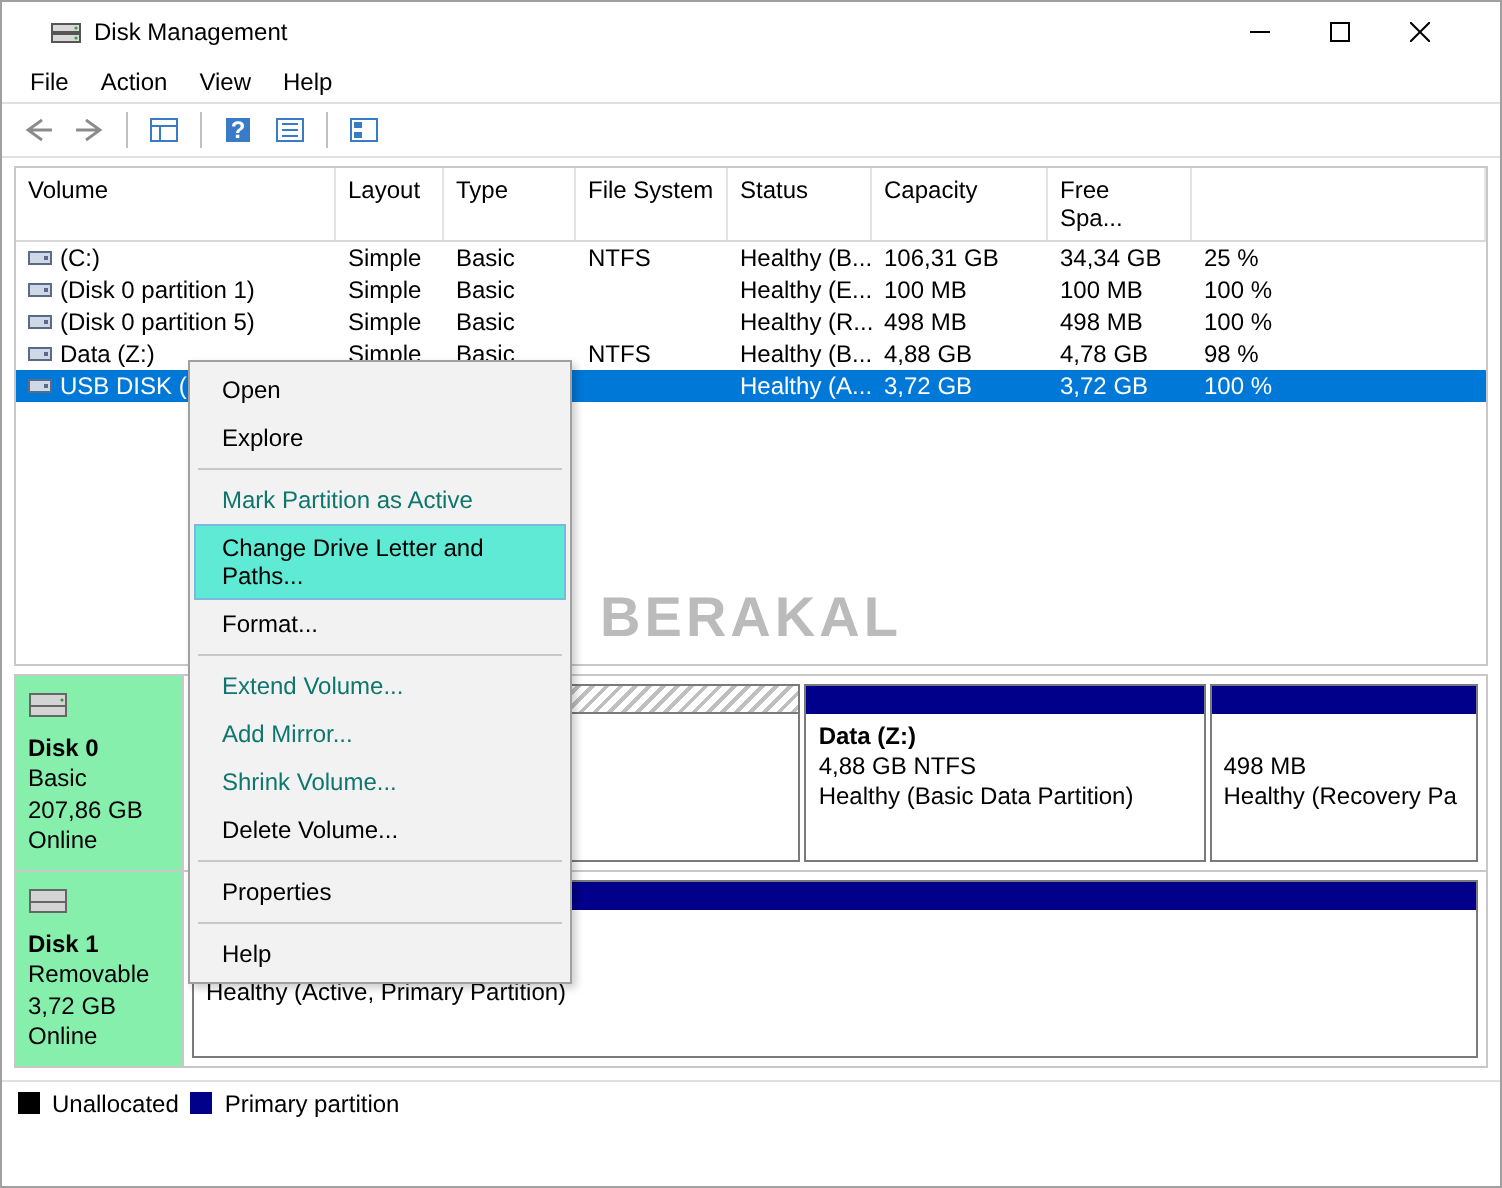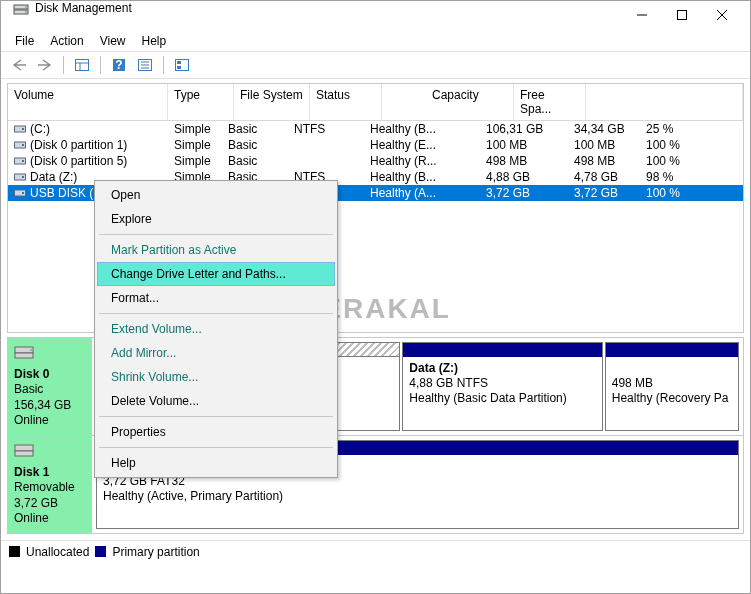--- a/index.html
+++ b/index.html
@@ -1,19 +1,19 @@
 <!DOCTYPE html>
 <html><head>
 <meta charset="utf-8">
 <style>
 * { box-sizing: border-box; margin: 0; padding: 0; font-family: "Segoe UI", Tahoma, sans-serif; font-size: 12px; }
 body { width: 751px; height: 594px; background: #fff; border: 1px solid #a0a0a0; overflow: hidden; position: relative; }
 
 
-.titlebar { height: 30px; display: flex; align-items: flex-start; padding: 0 8px; }
+.titlebar { height: 30px; display: flex; align-items: center; padding: 0 20px; }
 .titlebar .app-icon { width: 16px; height: 16px; margin: 0 6px 0 4px; }
 .titlebar .title { flex: 1; }
 .titlebar .win-btn { width: 40px; height: 28px; display: flex; align-items: center; justify-content: center; }
 .titlebar .win-btn svg { width: 10px; height: 10px; }
 
 
 .menubar { height: 20px; display: flex; align-items: center; padding: 0 6px; gap: 0; }
 .menubar .menu-item { padding: 2px 8px; }
 
 
@@ -25,21 +25,21 @@
 
 .vol-area { border: 1px solid #c8c8c8; margin: 4px 6px 0 6px; height: 250px; overflow: hidden; background: #fff; }
 .vol-header { display: flex; background: #fff; border-bottom: 1px solid #d8d8d8; }
 .vol-header .col { padding: 4px 6px; border-right: 1px solid #e4e4e4; text-align: left; font-weight: 400; background: #fff; }
 .vol-body .row { display: flex; height: 16px; align-items: center; }
 .vol-body .row.sel { background: #0078d7; color: #fff; }
 .vol-body .cell { padding: 1px 6px; white-space: nowrap; overflow: hidden; }
 .drv-icon { width: 12px; height: 10px; display: inline-block; vertical-align: -1px; margin-right: 4px; }
 
 .c0 { width: 160px; } .c1 { width: 54px; } .c2 { width: 66px; } .c3 { width: 76px; }
-.c4 { width: 72px; } .c5 { width: 88px; margin-left: 44px; } .c6 { width: 72px; } .c7 { width: 54px; }
+.c4 { width: 72px; } .c5 { width: 88px; } .c6 { width: 72px; } .c7 { width: 54px; }
 .c8 { flex: 1; }
 
 
 .diskmap { margin: 4px 6px 0 6px; border: 1px solid #c8c8c8; }
 .disk-row { display: flex; border-bottom: 1px solid #c8c8c8; }
 .disk-row:last-child { border-bottom: none; }
 .disk-info { width: 84px; padding: 6px; background: #86efac; border-right: 1px solid #c8c8c8; line-height: 1.3; }
 .disk-info .disk-name { font-weight: 700; }
 .disk-info .disk-ic { width: 20px; height: 16px; margin-bottom: 2px; }
 .parts { flex: 1; display: flex; padding: 4px; gap: 2px; background: #fff; }
@@ -49,21 +49,21 @@
 .part .body { padding: 4px 6px; line-height: 1.25; white-space: nowrap; overflow: hidden; }
 .part .body .pname { font-weight: 700; }
 
 
 .legend { display: flex; align-items: center; gap: 6px; padding: 4px 8px; border-top: 1px solid #e0e0e0; margin-top: 6px; }
 .legend .sw { width: 11px; height: 11px; }
 .legend .sw.black { background: #000; }
 .legend .sw.blue { background: #00008b; }
 
 
-.ctx { position: absolute; left: 93px; top: 179px; width: 244px; background: #f2f2f2; border: 1px solid #a0a0a0; box-shadow: 2px 2px 4px rgba(0,0,0,.2); z-index: 10; padding: 2px; }
+.ctx { position: absolute; left: 93px; top: 179px; width: 192px; background: #f2f2f2; border: 1px solid #a0a0a0; box-shadow: 2px 2px 4px rgba(0,0,0,.2); z-index: 10; padding: 2px; }
 .ctx .citem { padding: 5px 14px; }
 .ctx .citem.disabled { color: #0f766e; }
 .ctx .citem.hl { background: #5eead4; border: 1px solid #7bb8e0; padding: 4px 13px; }
 .ctx .csep { height: 1px; background: #c8c8c8; margin: 3px 2px; }
 
 
 .wm { position: absolute; left: 50%; top: 292px; transform: translateX(-50%); font-size: 28px; font-weight: 700; color: #bbb; letter-spacing: 2px; pointer-events: none; }
 </style>
 </head>
 <body>
@@ -143,20 +143,21 @@
         <rect x="1.5" y="1.5" width="13" height="11" fill="none" stroke="#3a7bc8"></rect>
         <rect x="3" y="3" width="4" height="3" fill="#3a7bc8"></rect>
         <rect x="3" y="8" width="4" height="3" fill="#3a7bc8"></rect>
       </svg>
     </div>
 </div>
 
 <div class="vol-area">
   <div class="vol-header">
     <div class="col c0">Volume</div>
+    <div class="col c1">Layout</div>
     <div class="col c2">Type</div>
     <div class="col c3">File System</div>
     <div class="col c4">Status</div>
     <div class="col c5">Capacity</div>
     <div class="col c6">Free Spa...</div>
     <div class="col c8"></div>
   </div>
   <div class="vol-body" id="vol-body">
       <div class="row">
         <div class="cell c0"><span class="drv-icon"><svg viewBox="0 0 12 10">
@@ -229,21 +230,21 @@
 <div class="diskmap">
   <div class="disk-row">
     <div class="disk-info">
       <svg class="disk-ic" viewBox="0 0 20 16">
           <rect x="1" y="3" width="18" height="6" fill="#d4d4d4" stroke="#666"></rect>
           <rect x="1" y="9" width="18" height="5" fill="#d4d4d4" stroke="#666"></rect>
           <circle cx="17" cy="6" r="0.8" fill="#393"></circle>
         </svg>
       <div class="disk-name">Disk 0</div>
       <div>Basic</div>
-      <div>156,34 GB</div>
+      <div>207,86 GB</div>
       <div>Online</div>
     </div>
     <div class="parts">
       <div class="part" style="flex:3.2">
         <div class="stripe hatch"></div>
         <div class="body">
             <div>&nbsp;</div>
             <div>&nbsp;</div>
             <div>, Crash Dump, Ba</div>
           </div>

